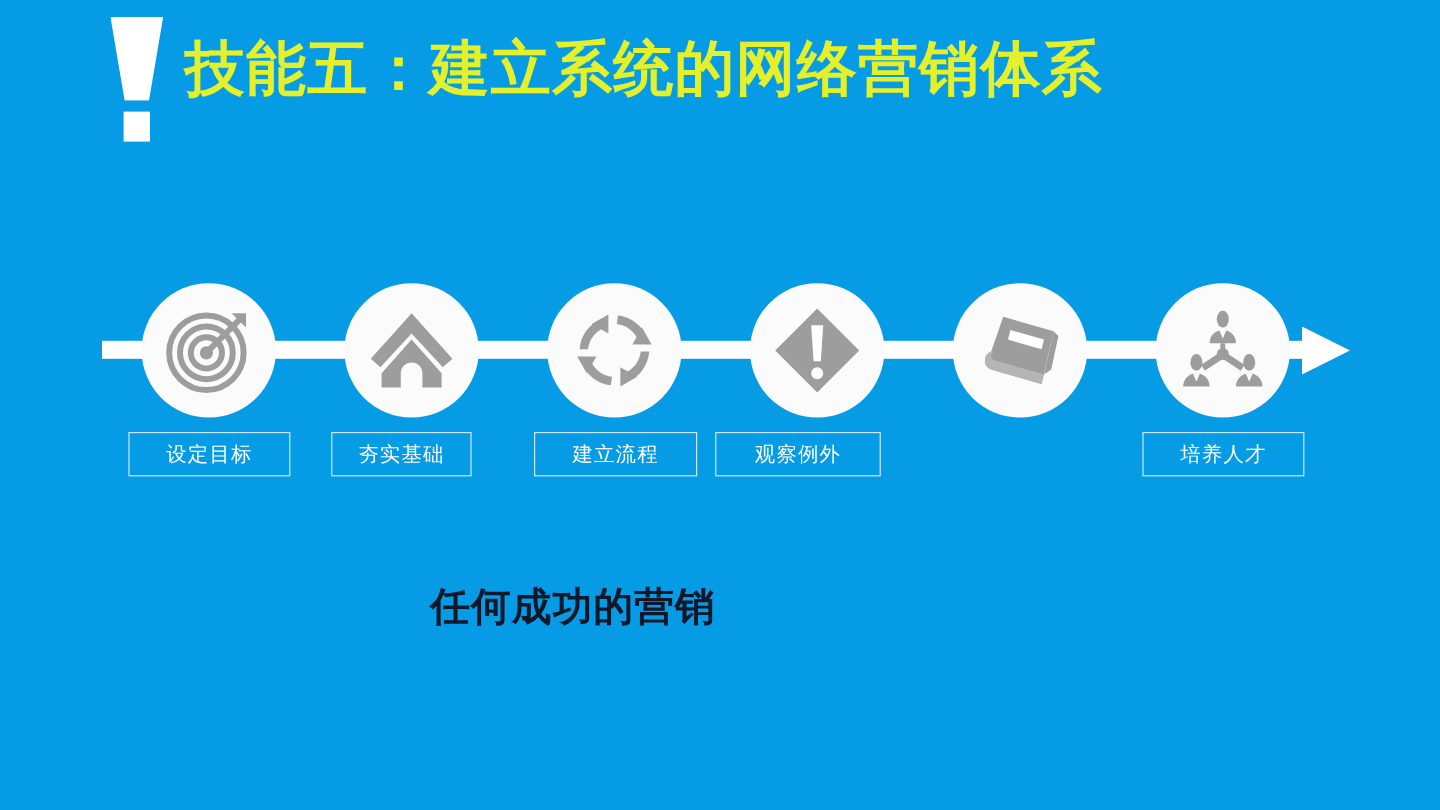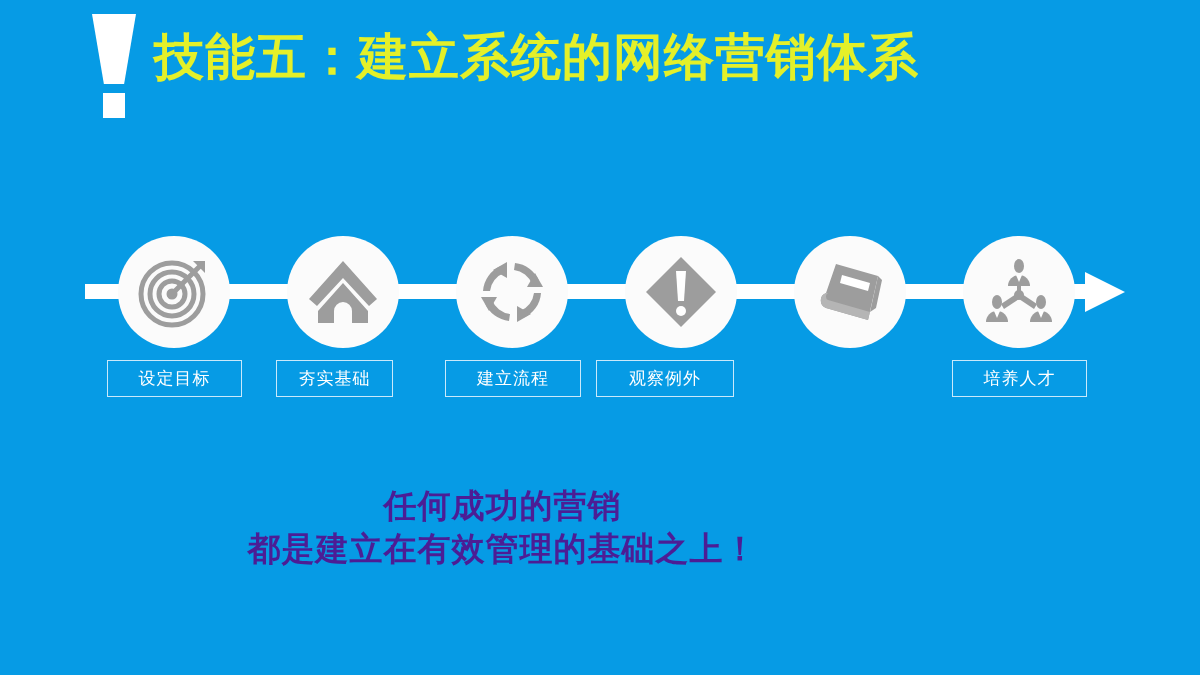--- a/index.html
+++ b/index.html
@@ -119,26 +119,25 @@
     white-space: nowrap;
   }
 
   
   #footer {
     position: absolute;
     left: 0;
     top: 484px;
     width: 955px;
     text-align: center;
-    color: #4c1d95;
+    color: #0f172a;
     font-size: 33px;
     font-weight: bold;
     line-height: 43px;
     letter-spacing: 1px;
-    margin-left: 25px;
   }
   #footer div { white-space: nowrap; }
 </style>
 </head>
 <body>
 
 <div id="slide">
 
   <div id="title-row">
     <div id="excl-icon">
@@ -244,16 +243,15 @@
   <div id="labels">
     <div class="label-box" style="left:107px;width:135px">设定目标</div>
     <div class="label-box" style="left:276px;width:117px">夯实基础</div>
     <div class="label-box" style="left:445px;width:136px">建立流程</div>
     <div class="label-box" style="left:596px;width:138px">观察例外</div>
     <div class="label-box" style="left:952px;width:135px">培养人才</div>
   </div>
 
   <div id="footer">
     <div>任何成功的营销</div>
-    <div>都是建立在有效管理的基础之上！</div>
   </div>
 
 </div>
 
 </body></html>

